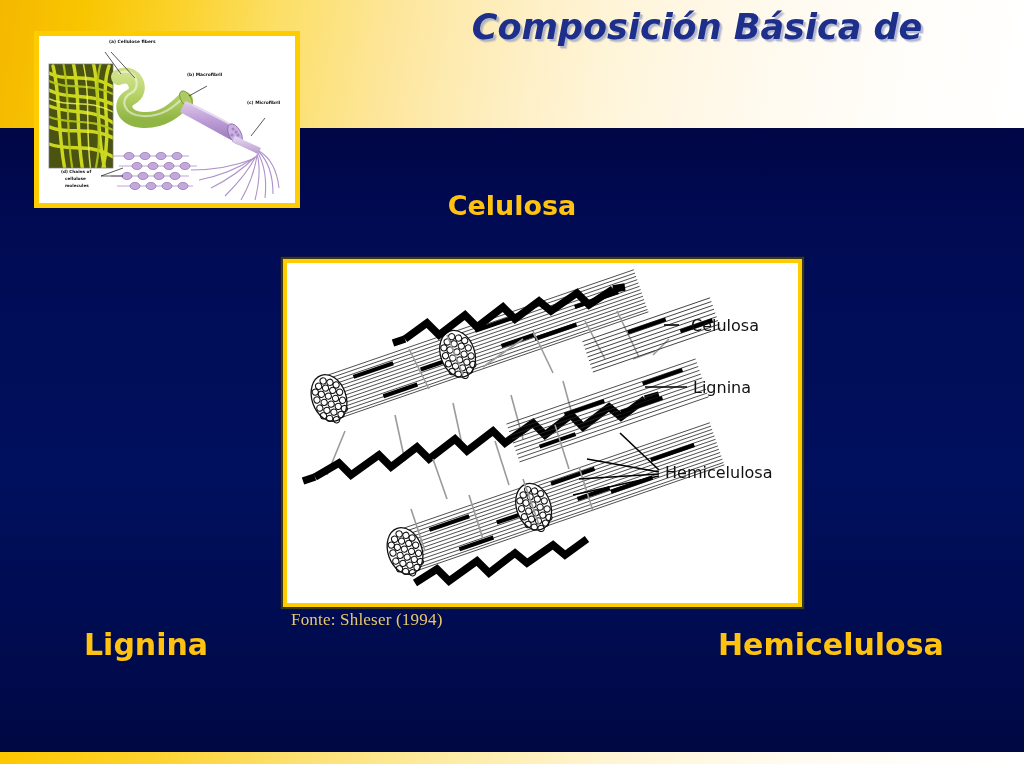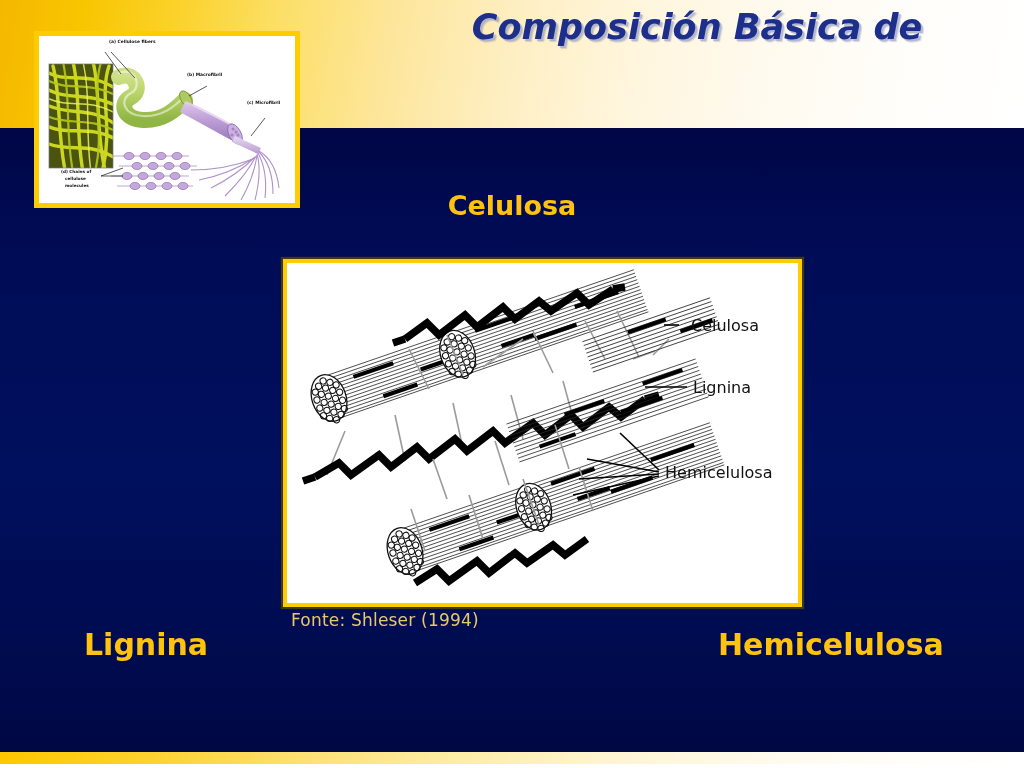--- a/index.html
+++ b/index.html
@@ -115,20 +115,21 @@
   .diagram-svg { position: absolute; left: 0; top: 0; }
 
   
   #source-note {
     position: absolute;
     left: 291px; top: 610px;
     font-size: 17px;
     color: #e8c86a;
     letter-spacing: 0.2px;
     z-index: 5;
+    font-family: Liberation Serif, serif;
   }
 
   
   #label-lignina {
     position: absolute;
     left: 84px; top: 627px;
     font-size: 30px;
     font-weight: bold;
     color: #ffc20e;
     z-index: 5;

